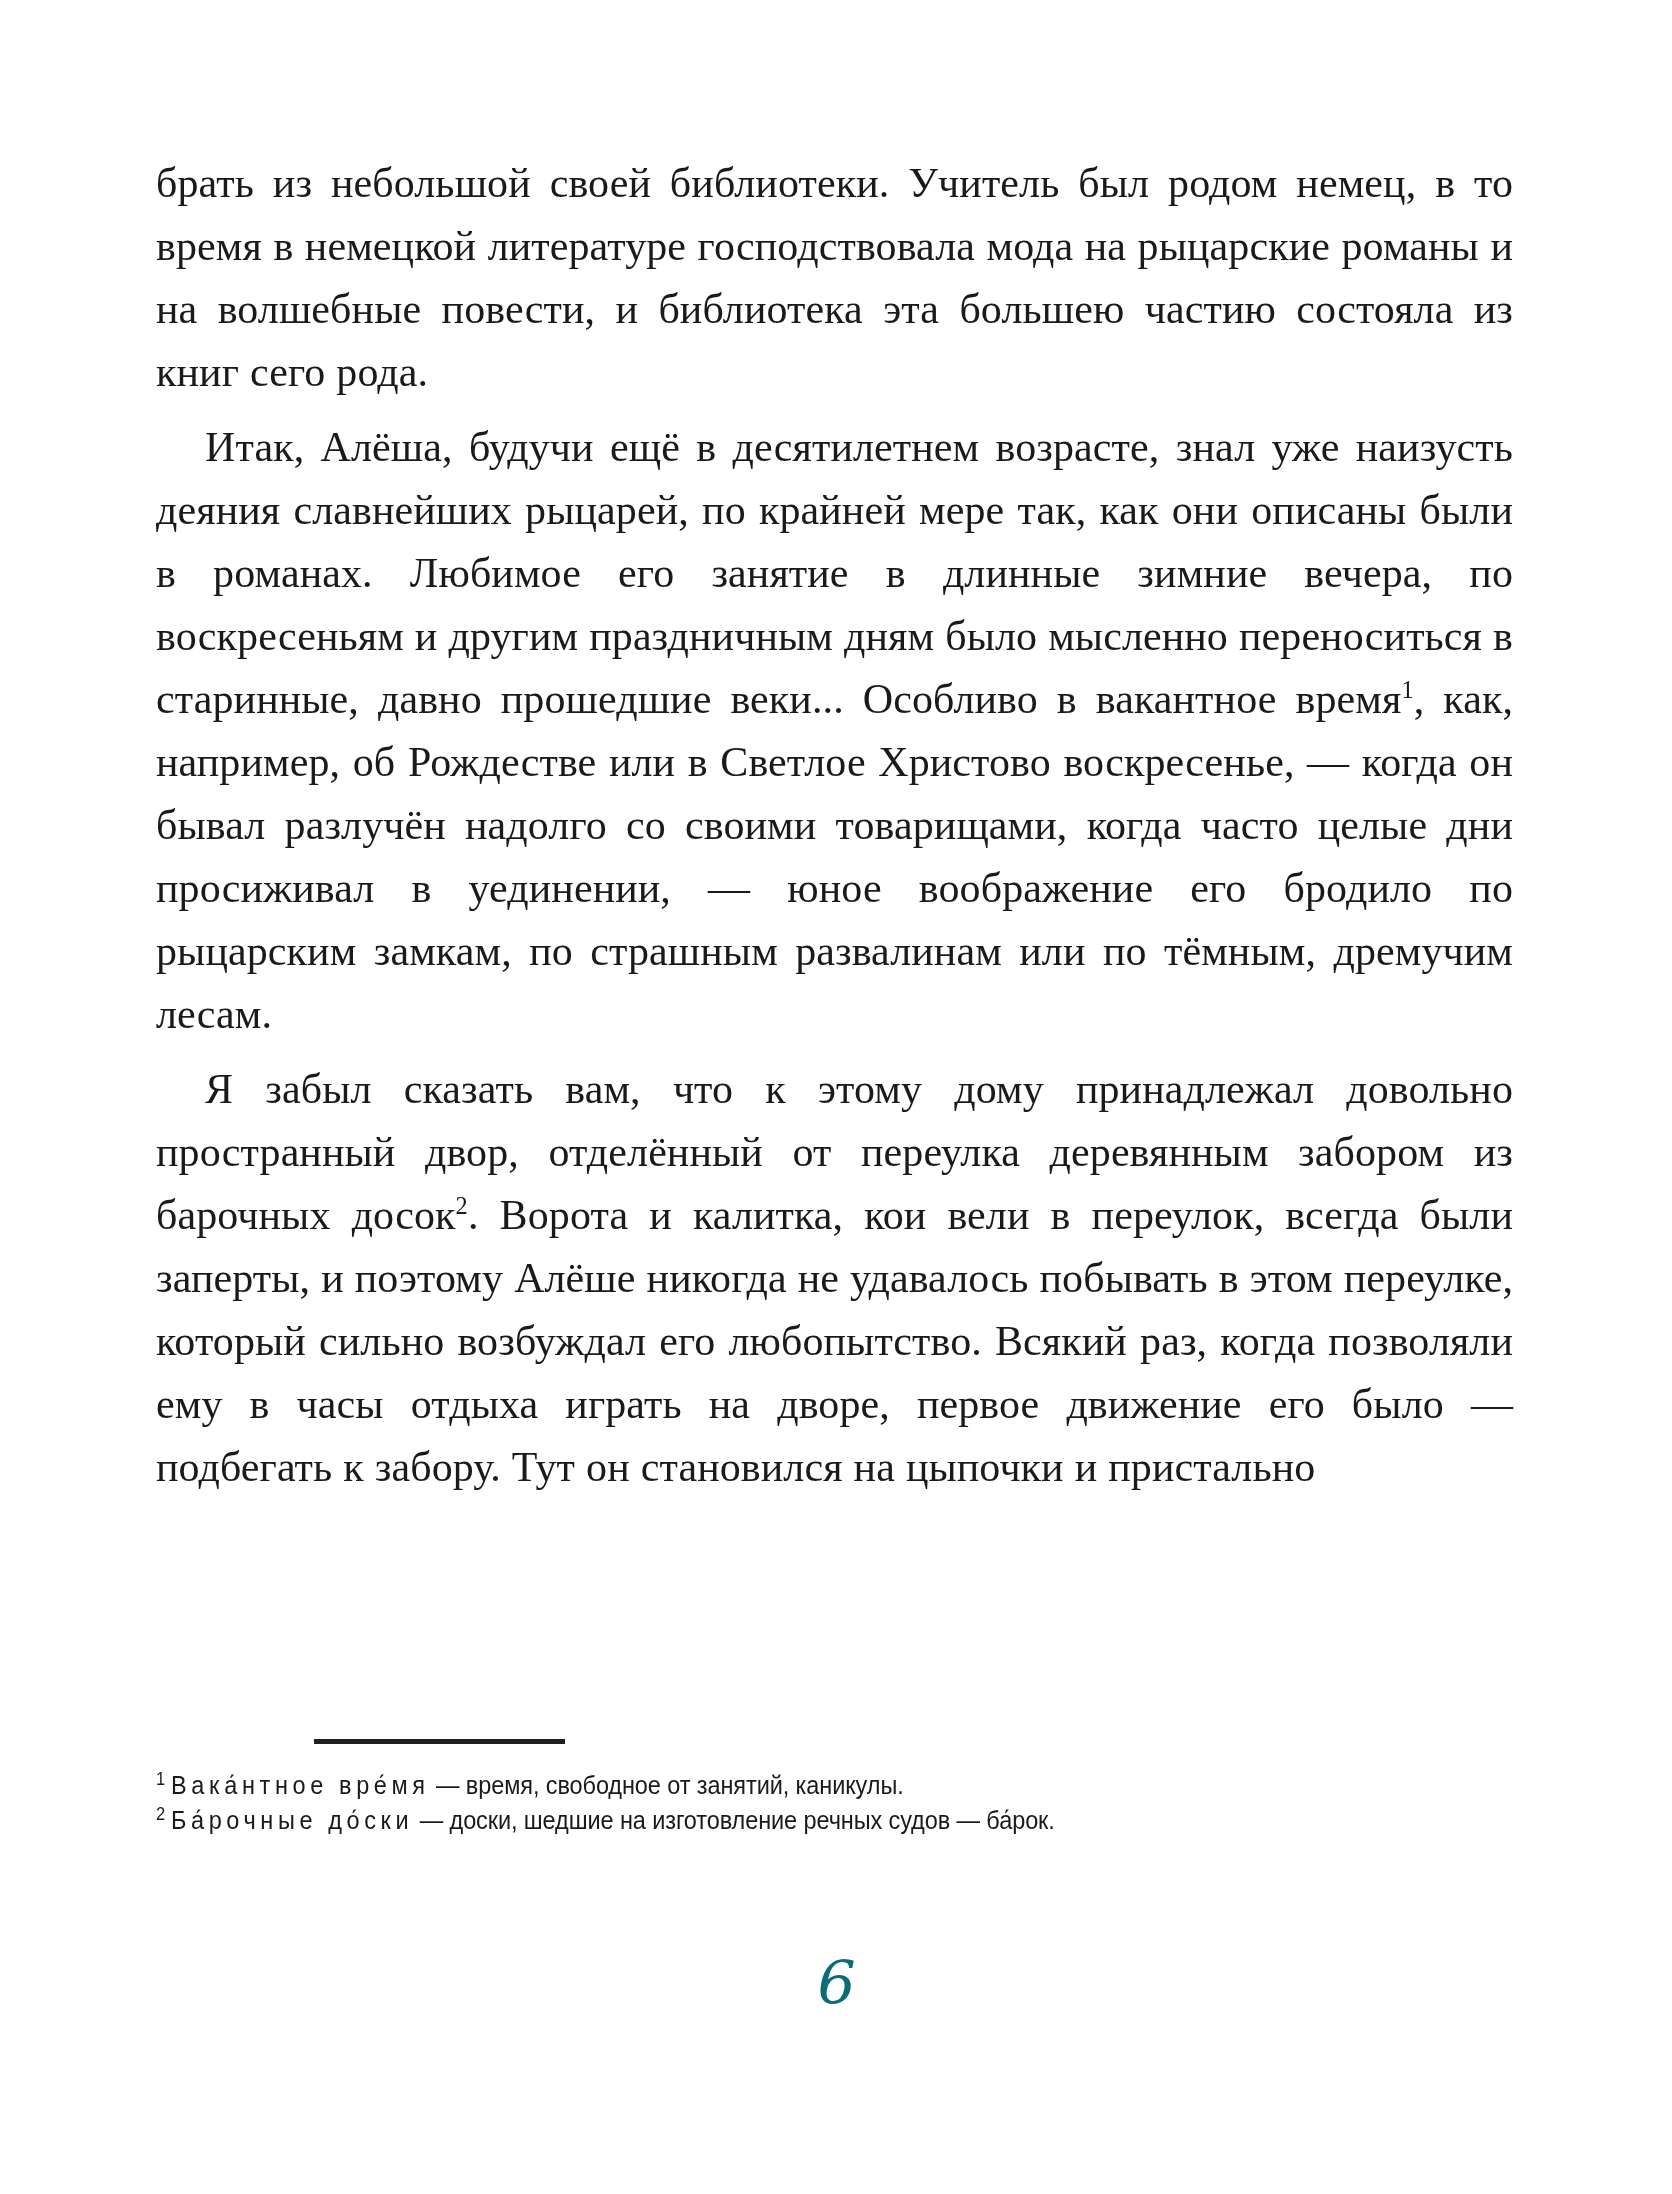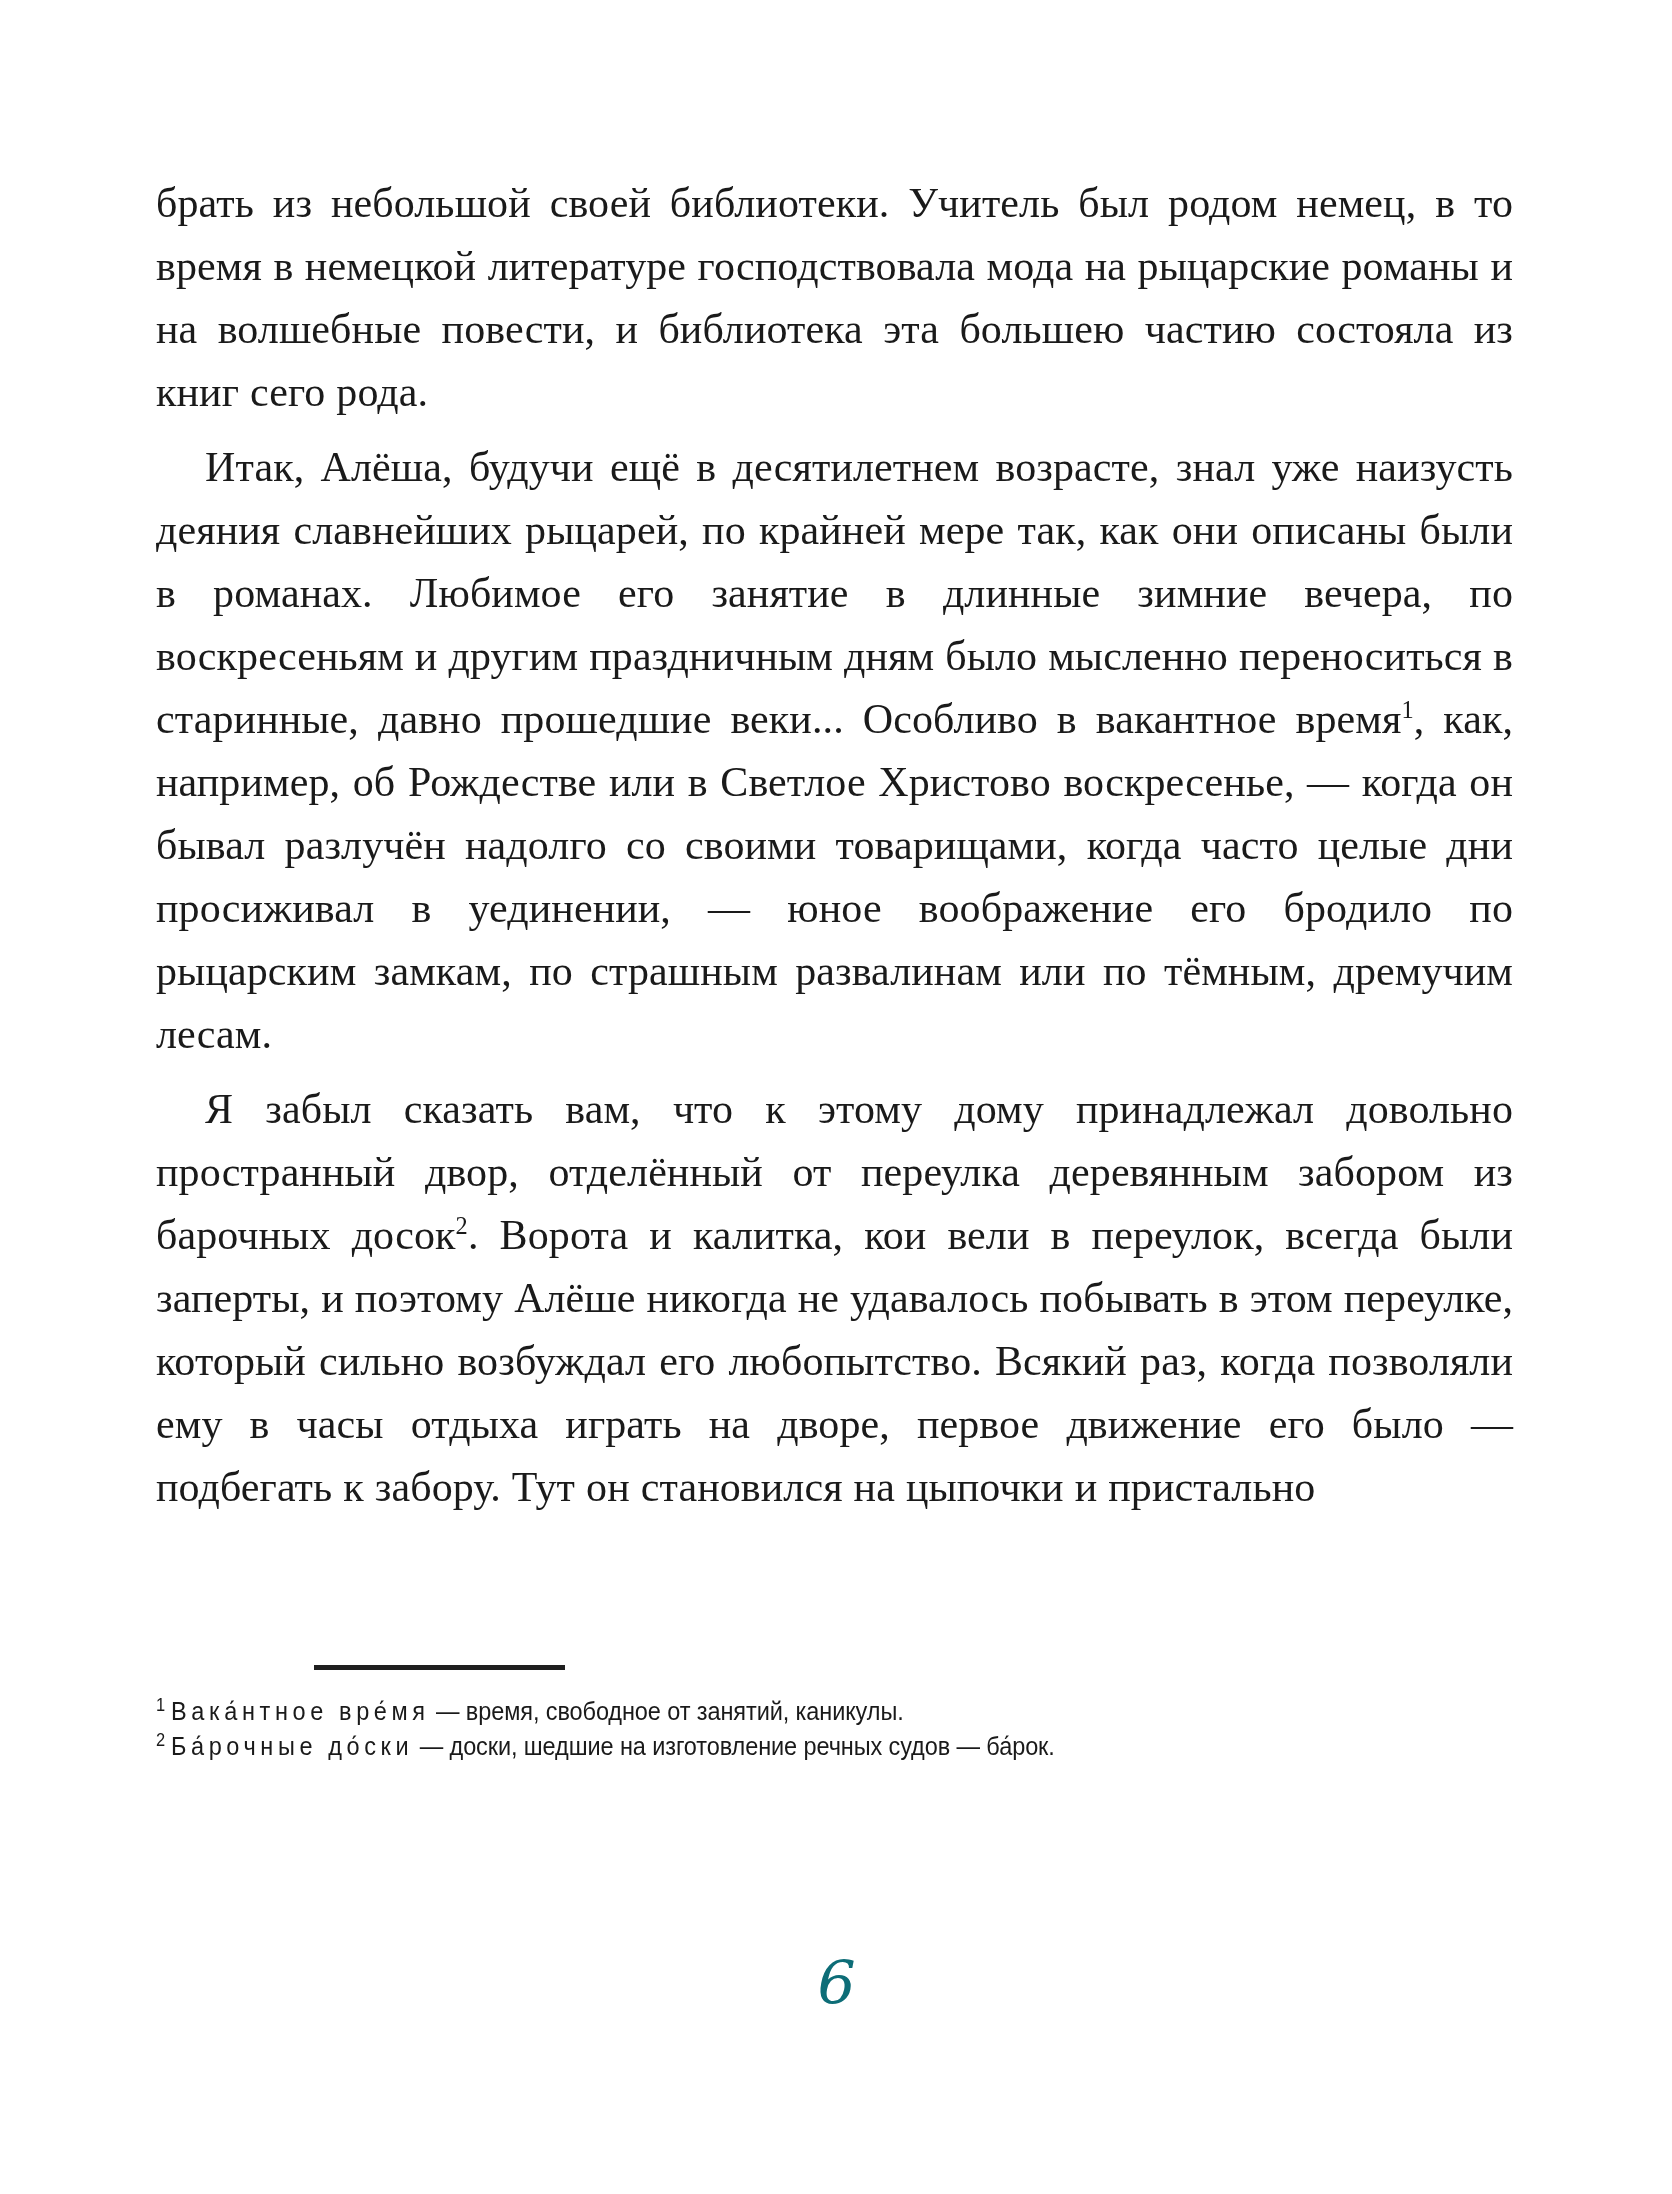--- a/index.html
+++ b/index.html
@@ -15,21 +15,21 @@
     height: 2194px;
     background: #ffffff;
     overflow: hidden;
     box-sizing: border-box;
   }
 
   
   .textblock {
     position: absolute;
     left: 156px;
-    top: 172px;
+    top: 152px;
     width: 1357px;
   }
 
   .para {
     margin: 0;
     font-family: "Liberation Serif", "DejaVu Serif", serif;
     font-size: 42px;
     line-height: 63px;
     color: #1a1a1a;
     text-align: justify;
@@ -52,21 +52,21 @@
   .para sup {
     font-size: 0.58em;
     vertical-align: super;
     line-height: 0;
   }
 
   
   .footnotes {
     position: absolute;
     left: 156px;
-    top: 1665px;
+    top: 1739px;
     width: 1357px;
   }
 
   .fn-rule {
     width: 251px;
     height: 4.9px;
     background: #1f1f1f;
     margin: 0 0 24px 158px;
   }
 

